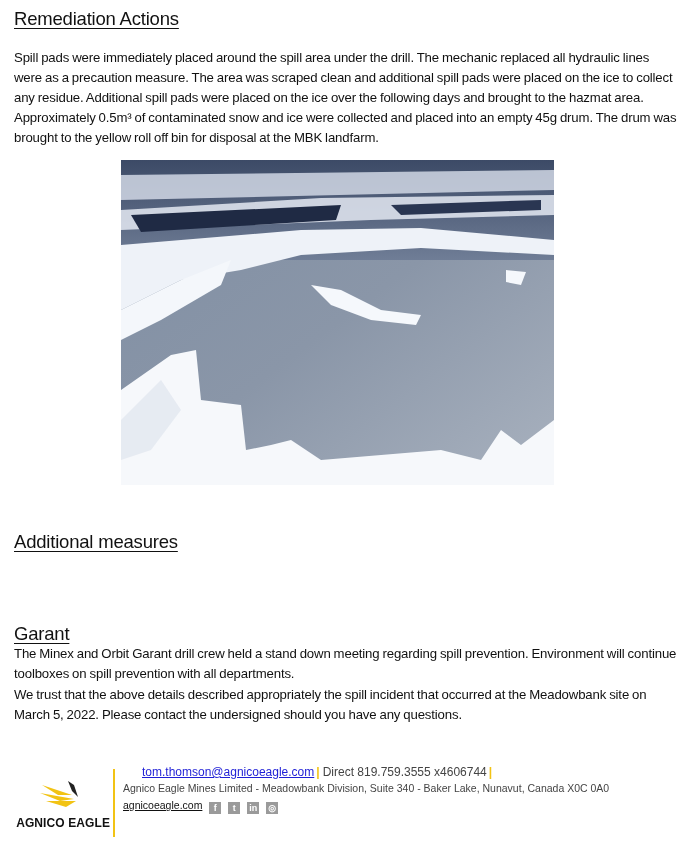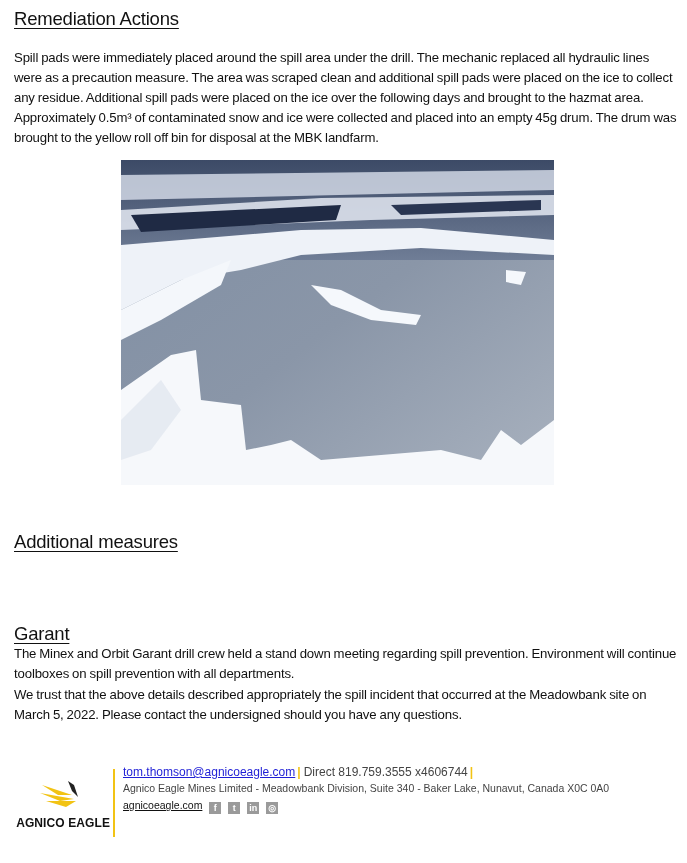--- a/index.html
+++ b/index.html
@@ -9,21 +9,21 @@
              text-underline-offset: 3px; text-decoration-thickness: 1px; color: #111;
              font-family: "Liberation Sans", sans-serif; letter-spacing: -0.2px; text-align: center; }
   .para { position: absolute; left: 14px; width: 665px; font-size: 13.2px; line-height: 20px;
           color: #111; letter-spacing: -0.15px; word-spacing: -0.5px; margin: 0; }
   .photo { position: absolute; left: 121px; top: 160px; width: 433px; height: 325px; overflow: hidden; }
   .sig-logo { position: absolute; left: 14px; top: 775px; width: 96px; height: 56px; }
   .sig-divider { position: absolute; left: 113px; top: 769px; width: 2px; height: 68px; background: #f2c314; }
   .sig-block { position: absolute; left: 123px; top: 764px; font-family: "Liberation Sans", sans-serif; color: #444; }
   .sig-line { display: block; white-space: nowrap; }
   .l1 { font-size: 12px; height: 16px; line-height: 16px; }
-  .l2 { font-size: 12px; height: 16px; line-height: 16px; }
+  .l2 { font-size: 12px; height: 16px; line-height: 16px; margin-left: 19px; }
   .l3 { font-size: 10.5px; height: 16px; line-height: 16px; }
   .l4 { font-size: 10.5px; height: 18px; line-height: 18px; }
   .name { font-weight: bold; color: #222; }
   .bar { color: #f2c314; font-weight: bold; margin: 0 3px 0 2px; }
   .email { color: #1f1fd6; text-decoration: underline; }
   .site { color: #111; text-decoration: underline; }
   .social { display: inline-block; width: 12px; height: 12px; background: #9a9a9a; vertical-align: -2px;
             margin-left: 4px; color: #fff; font-size: 9px; font-weight: bold; text-align: center; line-height: 12px; }
 </style>
 </head>

